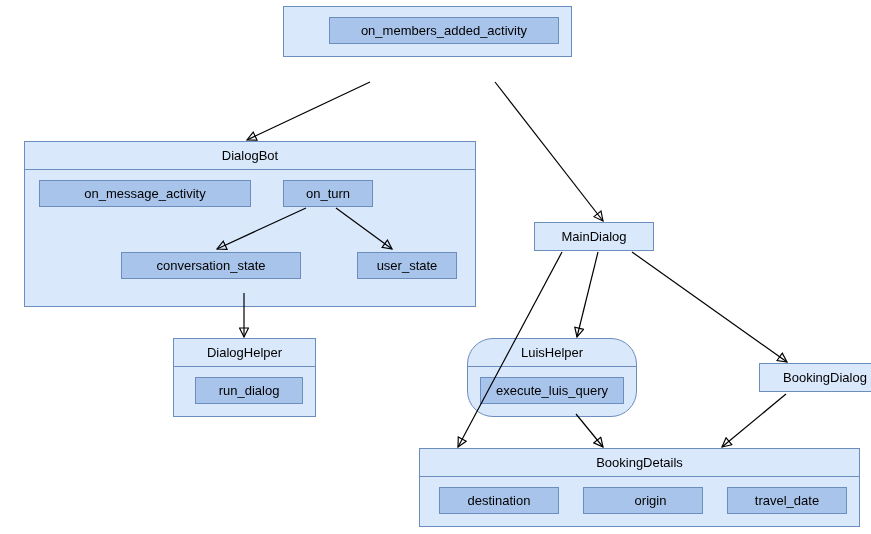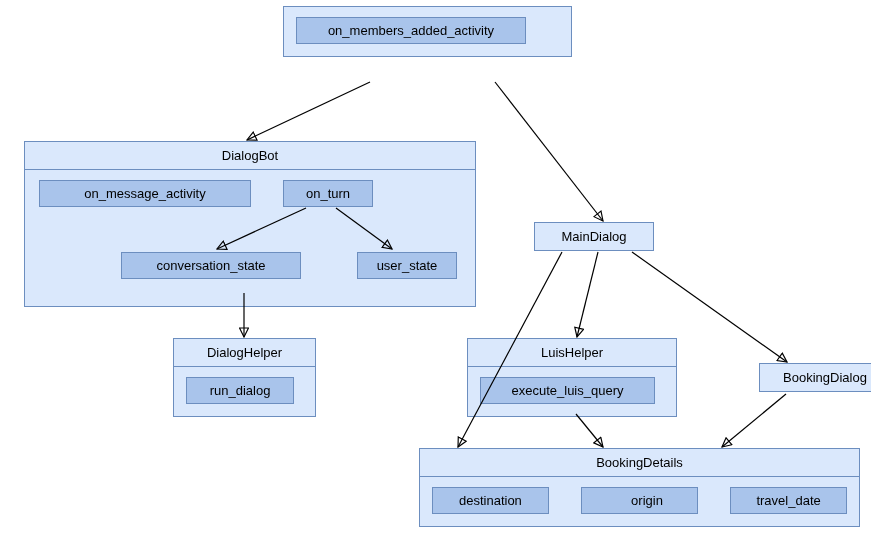--- a/index.html
+++ b/index.html
@@ -22,21 +22,21 @@
   .node-title {
     text-align: center;
     padding: 6px 4px;
     border-bottom: 1px solid #6c8ebf;
     font-weight: 400;
   }
   .node-compartment {
     padding: 10px 12px 12px 12px;
     display: flex;
     gap: 16px;
-    justify-content: flex-start;
+    justify-content: flex-end;
     position: relative;
   }
   .member {
     background: #a9c4eb;
     border: 1px solid #6c8ebf;
     box-sizing: border-box;
     text-align: center;
     padding: 5px 10px;
     font-weight: 400;
     white-space: nowrap;
@@ -75,34 +75,34 @@
   <div class="node-title">DialogHelper</div>
   <div class="node-compartment">
     <div class="member" style="width:108px;">run_dialog</div>
   </div>
 </div>
 
 <div class="node node-simple" style="left:534px; top:222px; width:120px;">
   <div class="node-title">MainDialog</div>
 </div>
 
-<div class="node" style="left:467px; top:338px; width:210px;">
+<div class="node" style="left:467px; top:338px; width:170px;border-radius:26px;">
   <div class="node-title">LuisHelper</div>
   <div class="node-compartment">
     <div class="member" style="width:175px;">execute_luis_query</div>
   </div>
 </div>
 
 <div class="node node-simple" style="left:759px; top:363px; width:132px;">
   <div class="node-title">BookingDialog</div>
 </div>
 
 <div class="node" style="left:419px; top:448px; width:441px;">
   <div class="node-title">BookingDetails</div>
-  <div class="node-compartment" style="gap:32px;">
+  <div class="node-compartment" style="gap:24px;">
     <div class="member" style="width:120px;">destination</div>
     <div class="member" style="width:120px;padding-left:25px;">origin</div>
     <div class="member" style="width:120px;">travel_date</div>
   </div>
 </div>
 
 <svg class="arrows">
   <defs>
     <marker id="arrowHead" viewBox="0 0 12 12" refX="11" refY="6" markerWidth="9" markerHeight="9" orient="auto-start-reverse">
       <path d="M 1 1 L 11 6 L 1 11 z" fill="none" stroke="#000" stroke-width="1.3"></path>

